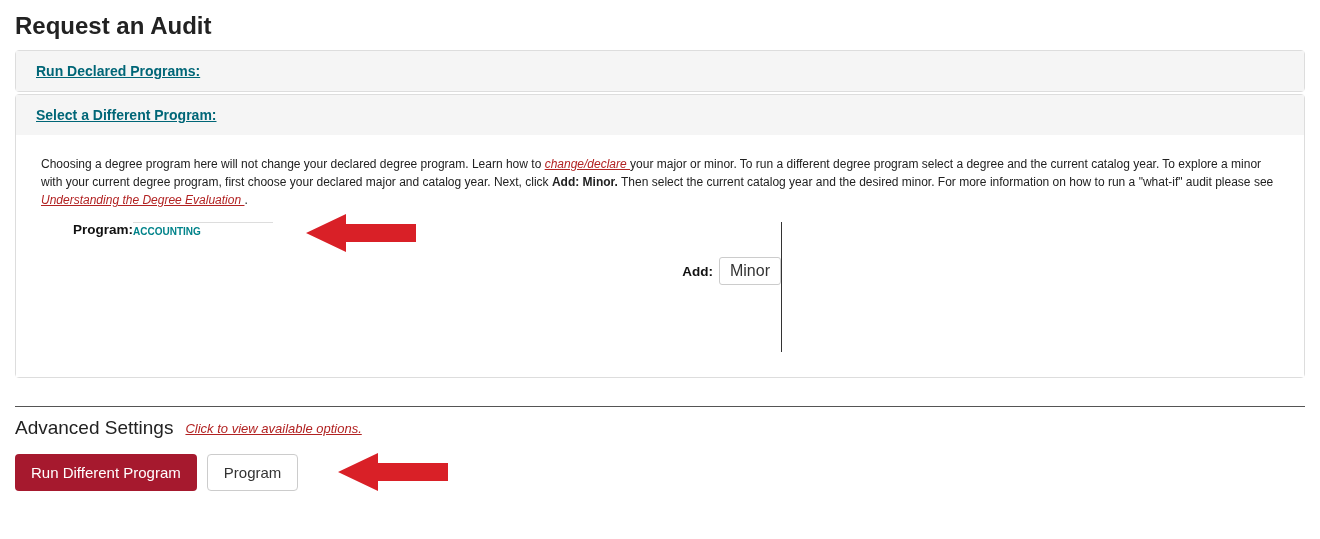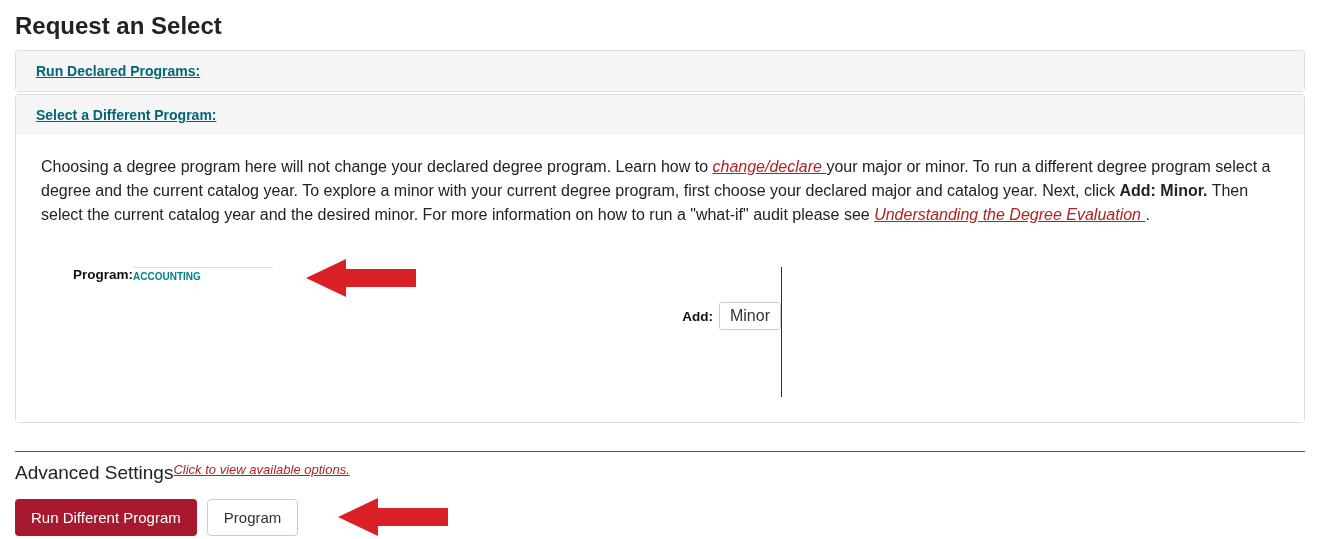--- a/index.html
+++ b/index.html
@@ -31,24 +31,24 @@
     color: #006677;
     font-weight: 700;
     text-decoration: underline;
     font-size: 14px;
   }
   .panel-body {
     background: #fff;
     padding: 20px 25px 25px 25px;
   }
   .info-text {
-    font-size: 16px;
+    font-size: 12px;
     line-height: 1.5;
     color: #222;
-    margin-bottom: 40px;
+    margin-bottom: 13px;
   }
   .info-text a {
     color: #b22222;
     font-style: italic;
     text-decoration: underline;
   }
   .info-text strong { font-weight: 700; }
   .form-area {
     display: flex;
   }
@@ -113,22 +113,22 @@
     pointer-events: none;
   }
   .arrow svg { display: block; }
   hr.sep {
     border: none;
     border-top: 1px solid #555;
     margin: 28px 0 10px 0;
   }
   .adv-row {
     display: flex;
-    align-items: flex-start;
-    gap: 0;
+    align-items: center;
+    gap: 12px;
     margin-bottom: 14px;
   }
   .adv-title {
     font-size: 19px;
     font-weight: 400;
     color: #222;
   }
   .adv-link {
     color: #b22222;
     font-style: italic;
@@ -156,21 +156,21 @@
     border-radius: 4px;
     padding: 9px 16px;
     font-size: 15px;
     cursor: pointer;
     color: #333;
   }
 </style>
 </head>
 <body>
 
-<h1 class="page-title">Request an Select</h1>
+<h1 class="page-title">Request an Audit</h1>
 
 <div class="panel">
   <div class="panel-header">
     <a href="#">Run Declared Programs:</a>
   </div>
 </div>
 
 <div class="panel">
   <div class="panel-header">
     <a href="#">Select a Different Program:</a>

